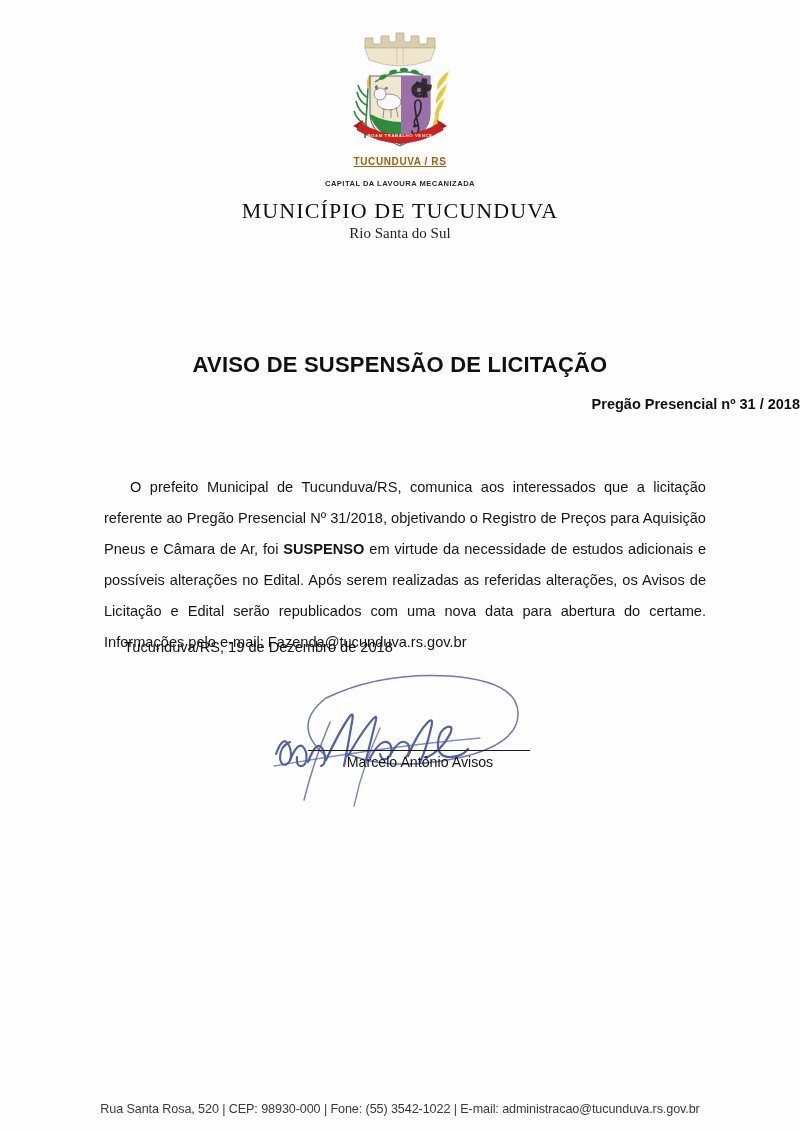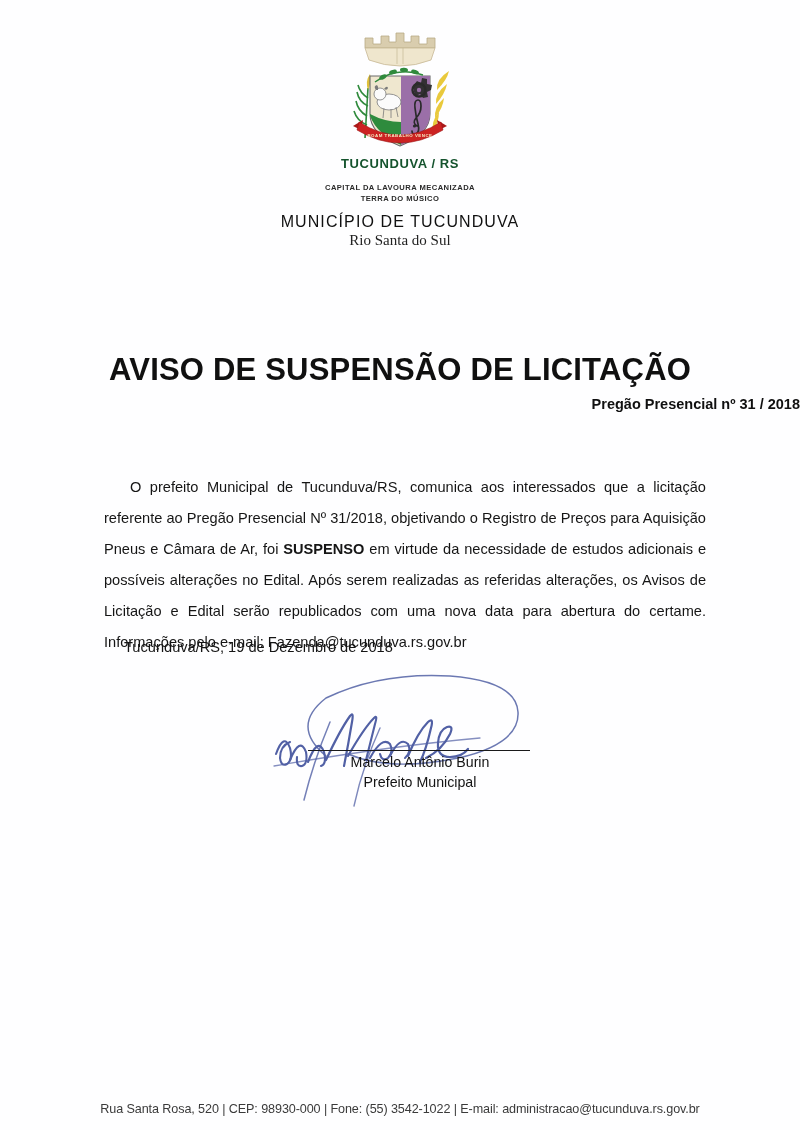--- a/index.html
+++ b/index.html
@@ -31,63 +31,64 @@
     width: 130px;
     height: 125px;
     margin: 0 auto;
     position: relative;
   }
   .crest-svg { display: block; }
 
   .crest-name {
     font-family: "Liberation Sans", sans-serif;
     font-weight: bold;
-    font-size: 13px;
+    font-size: 10px;
     letter-spacing: 0.6px;
-    color: #14532d;
+    color: #a16207;
     margin-top: 1px;
+    text-decoration: underline;
   }
   .crest-sub1 {
     font-family: "Liberation Sans", sans-serif;
     font-weight: bold;
     font-size: 7.6px;
     letter-spacing: 0.45px;
     color: #2a2a2a;
     margin-top: 12px;
   }
   .crest-sub2 {
     font-family: "Liberation Sans", sans-serif;
     font-weight: bold;
     font-size: 7.6px;
     letter-spacing: 0.45px;
     color: #2a2a2a;
     margin-top: 2px;
   }
   .muni-name {
-    font-family: Liberation Sans, sans-serif;
-    font-size: 16px;
+    font-family: Liberation Serif, serif;
+    font-size: 22px;
     letter-spacing: 1.1px;
     color: #111111;
     margin-top: 10px;
   }
   .muni-state {
     font-family: "Liberation Serif", serif;
     font-size: 15px;
     color: #222222;
     margin-top: 1px;
   }
 
   
   .doc-title {
     position: absolute;
     top: 352px;
     left: 0;
     width: 800px;
     text-align: center;
-    font-size: 31px;
+    font-size: 22px;
     font-weight: bold;
     letter-spacing: 0.2px;
     color: #101010;
   }
   .doc-subtitle {
     position: absolute;
     top: 396px;
     left: 0;
     width: 800px;
     text-align: right;
@@ -254,21 +255,20 @@
           <path d="M18 96 L28 90 L26 100 Z" fill="#aa1a1a"></path>
           <path d="M112 96 L102 90 L104 100 Z" fill="#aa1a1a"></path>
           <path d="M24 92 Q65 118 106 92 L108 100 Q65 126 22 100 Z" fill="#cc2222" stroke="#9c1414" stroke-width="0.6"></path>
         </g>
         <text x="65" y="107" font-family="Liberation Sans, sans-serif" font-size="4.4" font-weight="bold" fill="#f4e9c0" text-anchor="middle" letter-spacing="0.5">BOAM TRABALHO VENCE</text>
       </svg>
     </div>
 
     <div class="crest-name">TUCUNDUVA / RS</div>
     <div class="crest-sub1">CAPITAL DA LAVOURA MECANIZADA</div>
-    <div class="crest-sub2">TERRA DO MÚSICO</div>
     <div class="muni-name">MUNICÍPIO DE TUCUNDUVA</div>
     <div class="muni-state">Rio Santa do Sul</div>
   </div>
 
   <div class="doc-title">AVISO DE SUSPENSÃO DE LICITAÇÃO</div>
   <div class="doc-subtitle">Pregão Presencial nº 31 / 2018</div>
 
   <p class="body-text"><span>O prefeito Municipal de Tucunduva/RS, comunica aos interessados que a licitação referente ao Pregão Presencial Nº 31/2018, objetivando o Registro de Preços para Aquisição Pneus e Câmara de Ar, foi </span><b>SUSPENSO</b><span> em virtude da necessidade de estudos adicionais e possíveis alterações no Edital. Após serem realizadas as referidas alterações, os Avisos de Licitação e Edital serão republicados com uma nova data para abertura do certame. Informações pelo e-mail: Fazenda@tucunduva.rs.gov.br</span></p>
 
   <div class="date-line">Tucunduva/RS, 19 de Dezembro de 2018</div>
@@ -293,19 +293,18 @@
         <path d="M160 88 q10 -20 18 -12 q4 8 -3 14" stroke-width="2.1"></path>
         <path d="M178 88 q10 -24 20 -34 q6 -5 3 6 q-5 22 -11 34" stroke-width="2.2"></path>
         <path d="M196 90 q16 -8 24 -24 q4 -9 -3 -7 q-8 3 -9 16
                  q-1 14 12 14 q12 0 18 -8" stroke-width="2.2"></path>
 
         <path d="M44 98 Q160 78 250 70" stroke-width="1.3" opacity="0.7"></path>
       </g>
     </svg>
 
     <div class="sig-rule"></div>
-    <div class="sig-name">Marcelo Antônio Burin</div>
-    <div class="sig-role">Prefeito Municipal</div>
+    <div class="sig-name">Marcelo Antônio Avisos</div>
   </div>
 
   <div class="footer">Rua Santa Rosa, 520 | CEP: 98930-000 | Fone: (55) 3542-1022  | E-mail: administracao@tucunduva.rs.gov.br</div>
 
 </div>
 
 </body></html>

